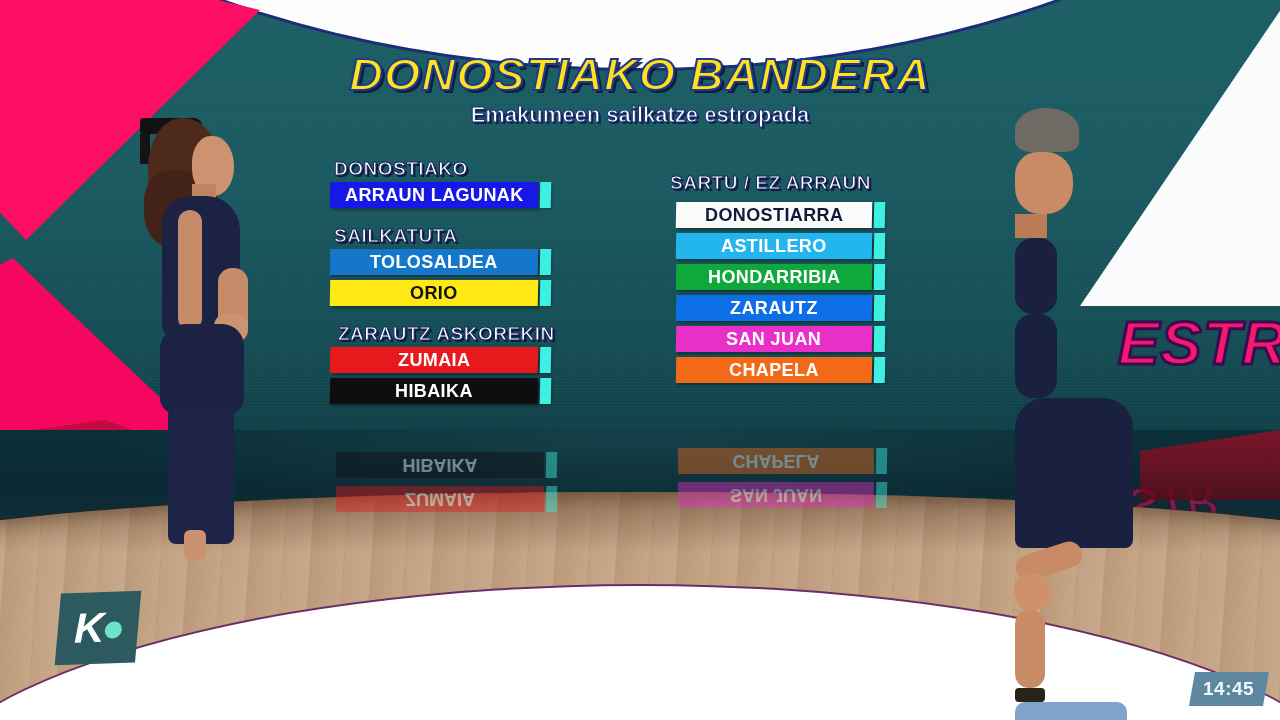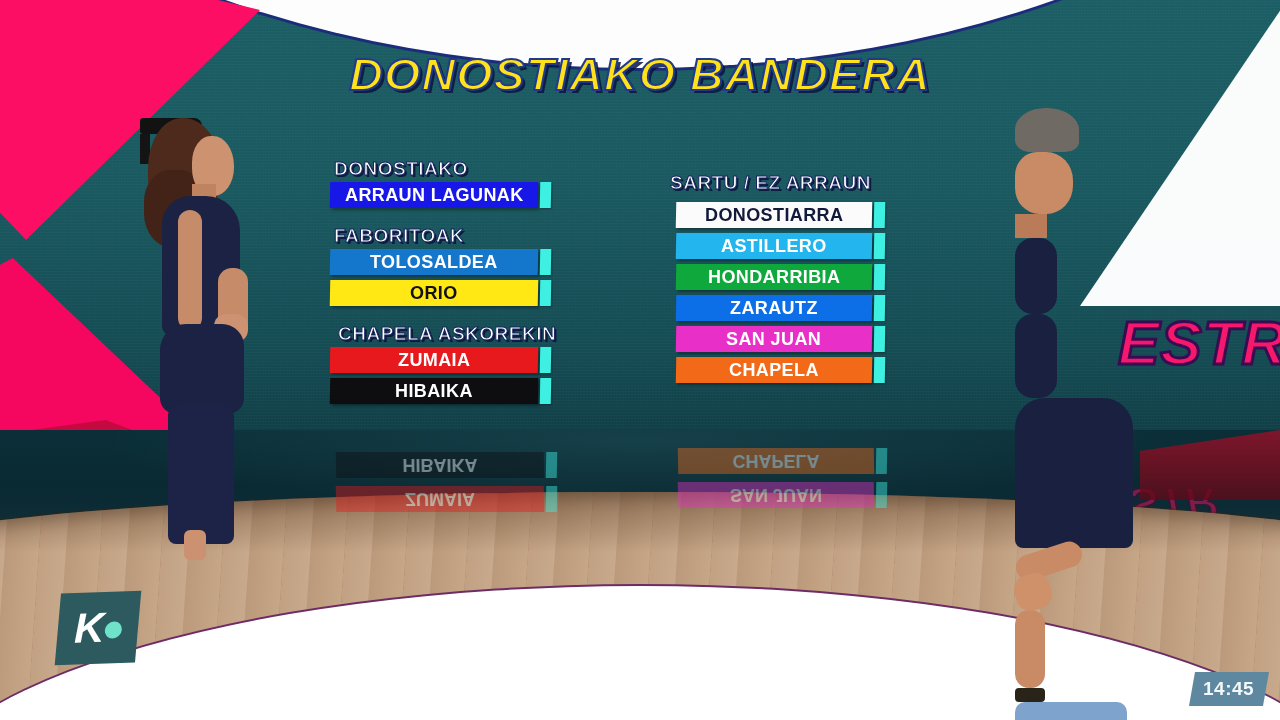--- a/index.html
+++ b/index.html
@@ -251,36 +251,37 @@
     <div class="m-armL"></div>
     <div class="m-handL"></div>
     <div class="m-armR"></div>
     <div class="m-watch"></div>
     <div class="m-jeans"></div>
 
   </div>
 
   <div id="panel">
     <div class="title">DONOSTIAKO BANDERA</div>
+    <div class="subtitle">Emakumeen sailkatze estropada</div>
     <div id="left-col">
         <div class="group-head" style="top: 158px; left: 334px;">DONOSTIAKO</div>
         <div class="bar" style="left: 330px; top: 182px; width: 208px; background: rgb(23, 24, 232); color: rgb(255, 255, 255);">
           <span>ARRAUN LAGUNAK</span>
         </div>
         <div class="tab" style="left: 540px; top: 182px; background: rgb(62, 240, 226);"></div>
-        <div class="group-head" style="top: 225px; left: 334px;">FABORITOAK</div>
+        <div class="group-head" style="top: 225px; left: 334px;">SAILKATUTA</div>
         <div class="bar" style="left: 330px; top: 249px; width: 208px; background: rgb(21, 119, 204); color: rgb(255, 255, 255);">
           <span>TOLOSALDEA</span>
         </div>
         <div class="tab" style="left: 540px; top: 249px; background: rgb(62, 240, 226);"></div>
         <div class="bar" style="left: 330px; top: 280px; width: 208px; background: rgb(255, 232, 20); color: rgb(17, 17, 17);">
           <span>ORIO</span>
         </div>
         <div class="tab" style="left: 540px; top: 280px; background: rgb(62, 240, 226);"></div>
-        <div class="group-head" style="top: 323px; left: 338px;">CHAPELA ASKOREKIN</div>
+        <div class="group-head" style="top: 323px; left: 338px;">ZARAUTZ ASKOREKIN</div>
         <div class="bar" style="left: 330px; top: 347px; width: 208px; background: rgb(232, 25, 28); color: rgb(255, 255, 255);">
           <span>ZUMAIA</span>
         </div>
         <div class="tab" style="left: 540px; top: 347px; background: rgb(62, 240, 226);"></div>
         <div class="bar" style="left: 330px; top: 378px; width: 208px; background: rgb(14, 13, 16); color: rgb(255, 255, 255);">
           <span>HIBAIKA</span>
         </div>
         <div class="tab" style="left: 540px; top: 378px; background: rgb(62, 240, 226);"></div>
       </div>
     <div id="right-col">

